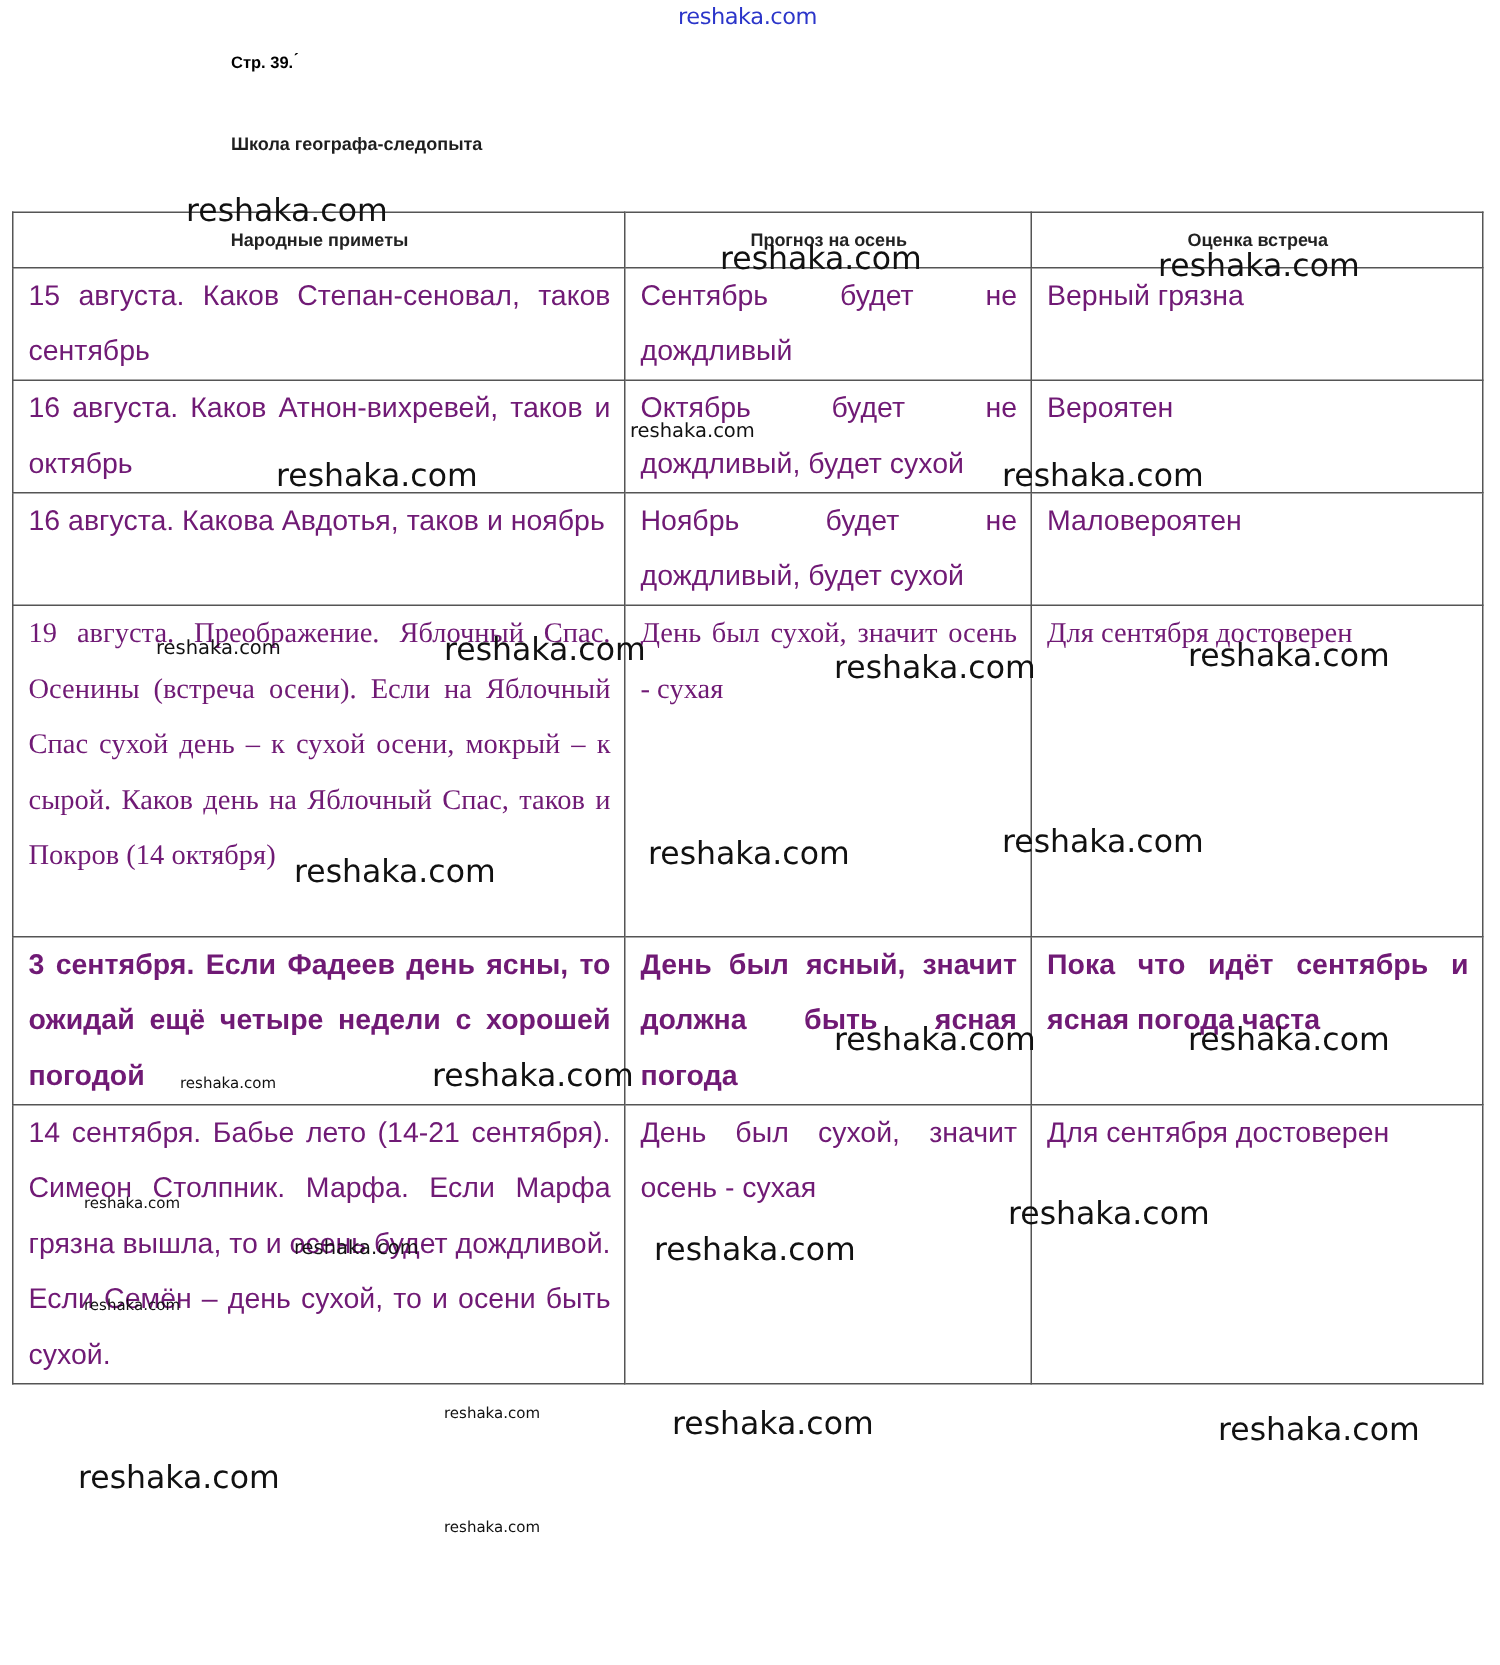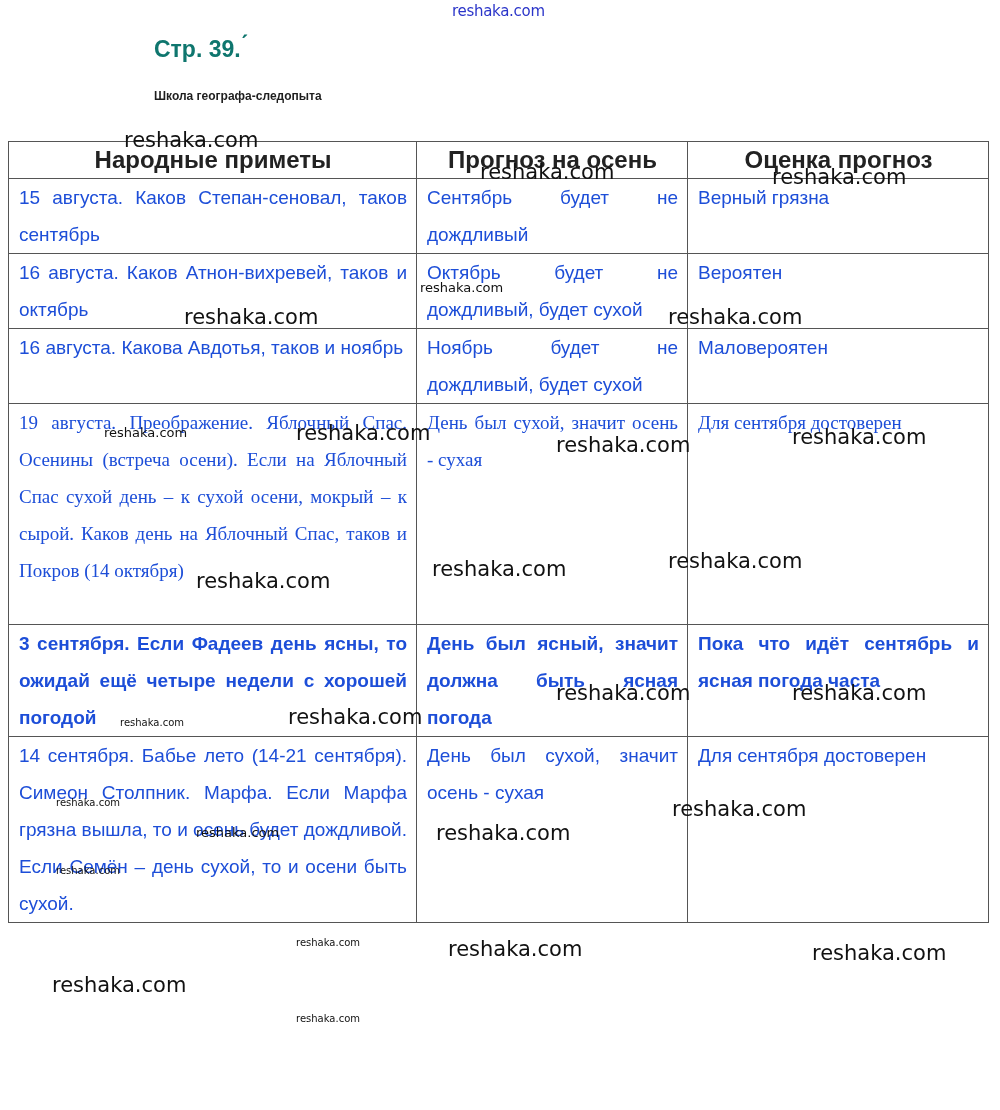--- a/index.html
+++ b/index.html
@@ -21,23 +21,23 @@
       top: 2px;
       font-family: "DejaVu Sans", sans-serif;
       font-size: 15px;
       color: #2b35c9;
       letter-spacing: -0.3px;
     }
     .page-ref {
       position: absolute;
       left: 154px;
       top: 36px;
-      font-size: 23px;
+      font-size: 11px;
       font-weight: bold;
-      color: #0f766e;
+      color: #000000;
     }
     .section-title {
       position: absolute;
       left: 154px;
       top: 89px;
       font-size: 12px;
       font-weight: bold;
       color: #1e1e1e;
     }
     table.omens {
@@ -50,31 +50,31 @@
       font-size: 19px;
     }
     table.omens th, table.omens td {
       border: 1px solid #555;
       vertical-align: top;
       padding: 0 9px 0 10px;
     }
     table.omens th {
       height: 36px;
       font-weight: bold;
-      font-size: 24px;
+      font-size: 12px;
       text-align: center;
       vertical-align: middle;
       color: #222;
       padding-top: 0;
     }
     table.omens td {
       line-height: 37px;
       text-align: justify;
       text-align-last: left;
-      color: #1d4ed8;
+      color: #701a75;
       padding-top: 0;
       margin-top: 25px;
     }
     col.c1 { width: 408px; }
     col.c2 { width: 271px; }
     col.c3 { width: 301px; }
     tr.r1 td { height: 74px; }
     tr.r2 td { height: 73px; }
     tr.r3 td { height: 73px; }
     tr.r4 td { height: 220px; font-family: Liberation Serif, serif; }
@@ -103,21 +103,21 @@
 <table class="omens">
   <colgroup>
     <col class="c1">
       <col class="c2">
       <col class="c3">
   </colgroup>
   <thead>
     <tr>
       <th>Народные приметы</th>
       <th>Прогноз на осень</th>
-      <th>Оценка прогноз</th>
+      <th>Оценка встреча</th>
     </tr>
   </thead>
   <tbody>
     <tr class="r1">
       <td>15 августа. Каков Степан-сеновал, таков сентябрь</td>
       <td>Сентябрь будет не дождливый</td>
       <td>Верный грязна</td>
     </tr>
     <tr class="r2">
       <td>16 августа. Каков Атнон-вихревей, таков и октябрь</td>

